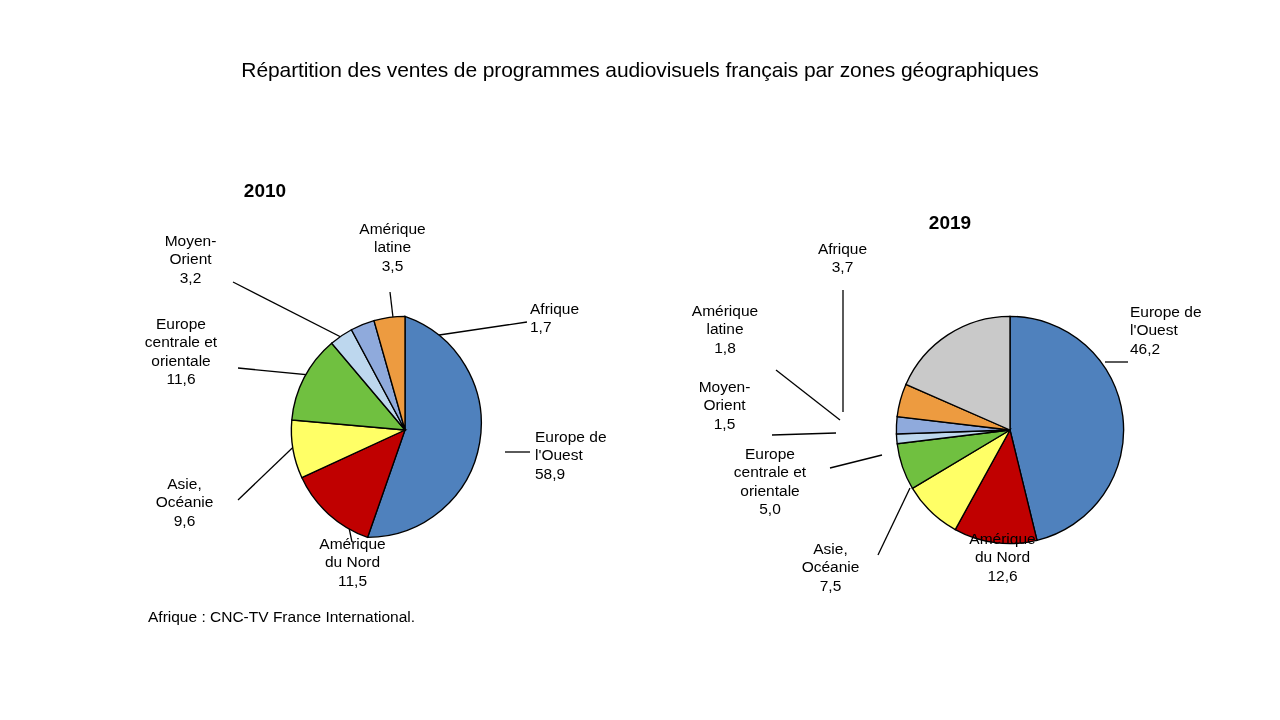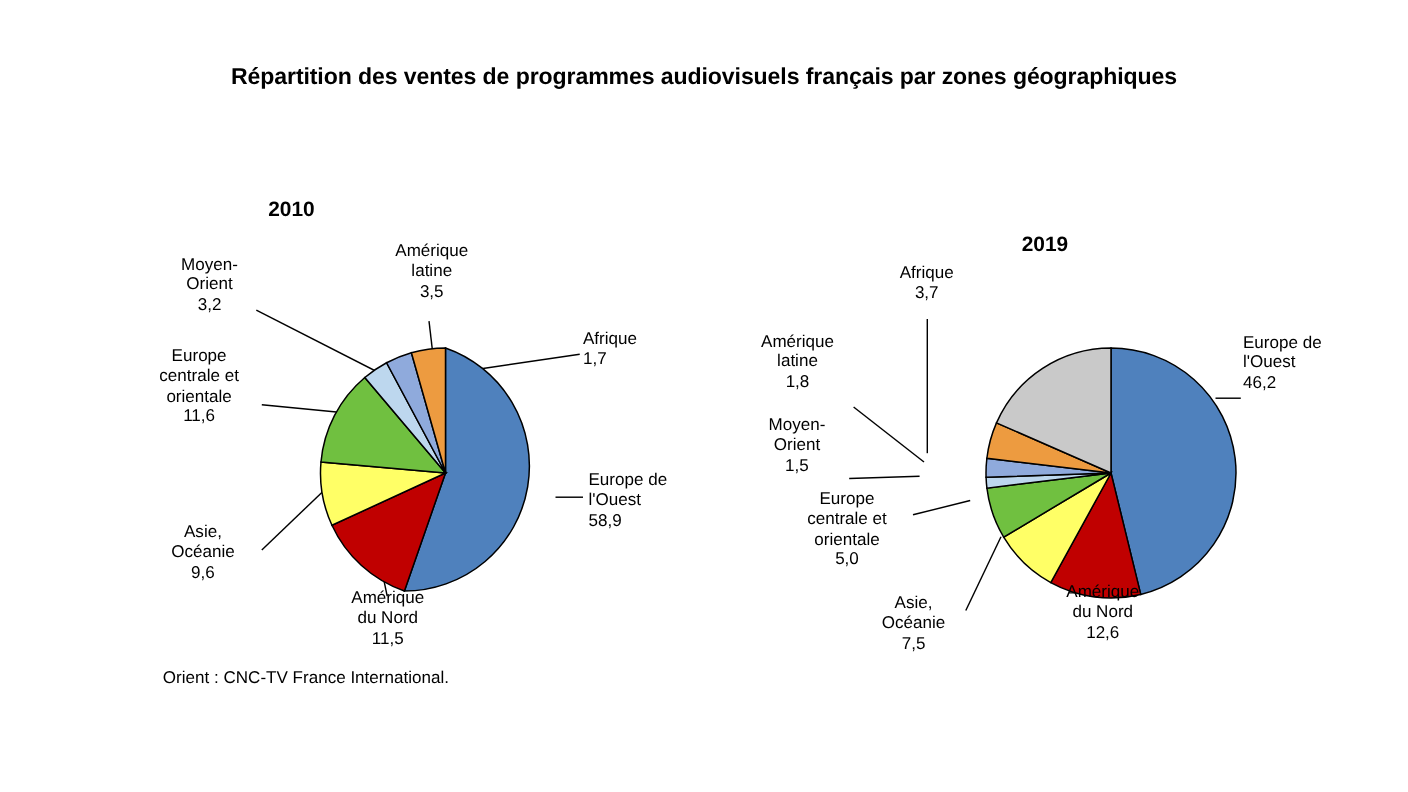--- a/index.html
+++ b/index.html
@@ -15,21 +15,21 @@
     color: #000000;
     overflow: hidden;
   }
   #main-title {
     position: absolute;
     top: 58px;
     left: 0;
     width: 1280px;
     text-align: center;
     font-size: 21px;
-    font-weight: bold;
+    font-weight: normal;
     letter-spacing: -0.1px;
   }
   .chart-block {
     position: absolute;
     top: 170px;
   }
   #chart-2010 { left: 90px; width: 560px; height: 480px; }
   #chart-2019 { left: 650px; width: 600px; height: 480px; }
   .chart-title {
     position: absolute;
@@ -200,13 +200,13 @@
 Océanie
 7,5</div>
   <div class="lbl c" style="left:295px; top:360px; width:115px;">Amérique
 du Nord
 12,6</div>
   <div class="lbl l" style="left:480px; top:133px; width:120px;">Europe de
 l'Ouest
 46,2</div>
 </div>
 
-<div id="source-note">Orient : CNC-TV France International.</div>
+<div id="source-note">Afrique : CNC-TV France International.</div>
 
 </body></html>

